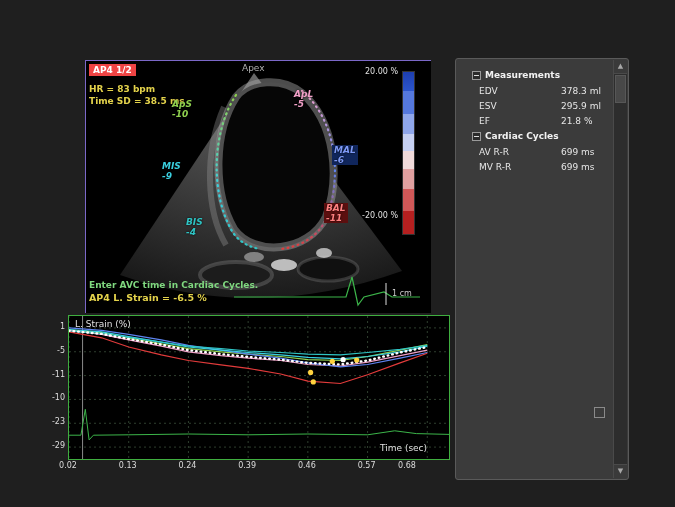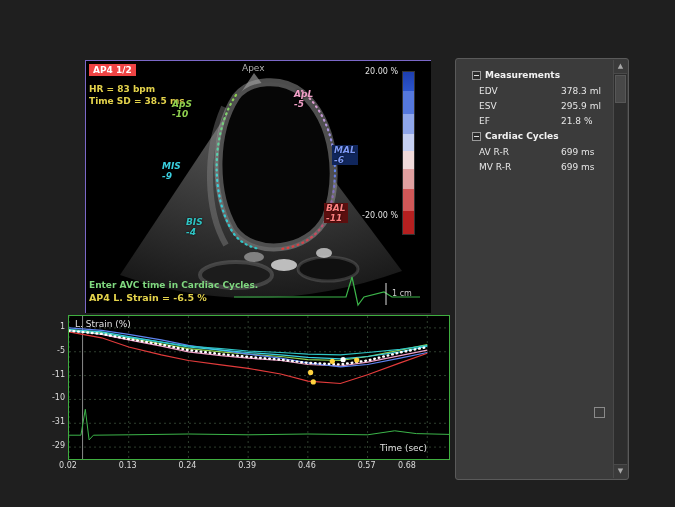--- a/index.html
+++ b/index.html
@@ -184,21 +184,21 @@
           <circle cx="274.1" cy="43.7" r="2.6" fill="#ffffff"></circle>
           <circle cx="287.7" cy="44.1" r="2.6" fill="#ffd23f"></circle>
         </svg>
       </div>
     <div class="ylab">L. Strain (%)</div>
     <div class="xlab">Time (sec)</div>
   <div class="ytick" style="left: 0px; top: 9.91667px;">1</div>
       <div class="ytick" style="left: 0px; top: 33.75px;">-5</div>
       <div class="ytick" style="left: 0px; top: 57.5833px;">-11</div>
       <div class="ytick" style="left: 0px; top: 81.4167px;">-10</div>
-      <div class="ytick" style="left: 0px; top: 105.25px;">-31</div>
+      <div class="ytick" style="left: 0px; top: 105.25px;">-23</div>
       <div class="ytick" style="left: 0px; top: 129.083px;">-29</div>
       <div class="xtick" style="left: 7px; top: 149px;">0.02</div>
       <div class="xtick" style="left: 66.7143px; top: 149px;">0.13</div>
       <div class="xtick" style="left: 126.429px; top: 149px;">0.24</div>
       <div class="xtick" style="left: 186.143px; top: 149px;">0.39</div>
       <div class="xtick" style="left: 245.857px; top: 149px;">0.46</div>
       <div class="xtick" style="left: 305.571px; top: 149px;">0.57</div>
       <div class="xtick" style="left: 346px; top: 149px;">0.68</div>
     </div>
 

